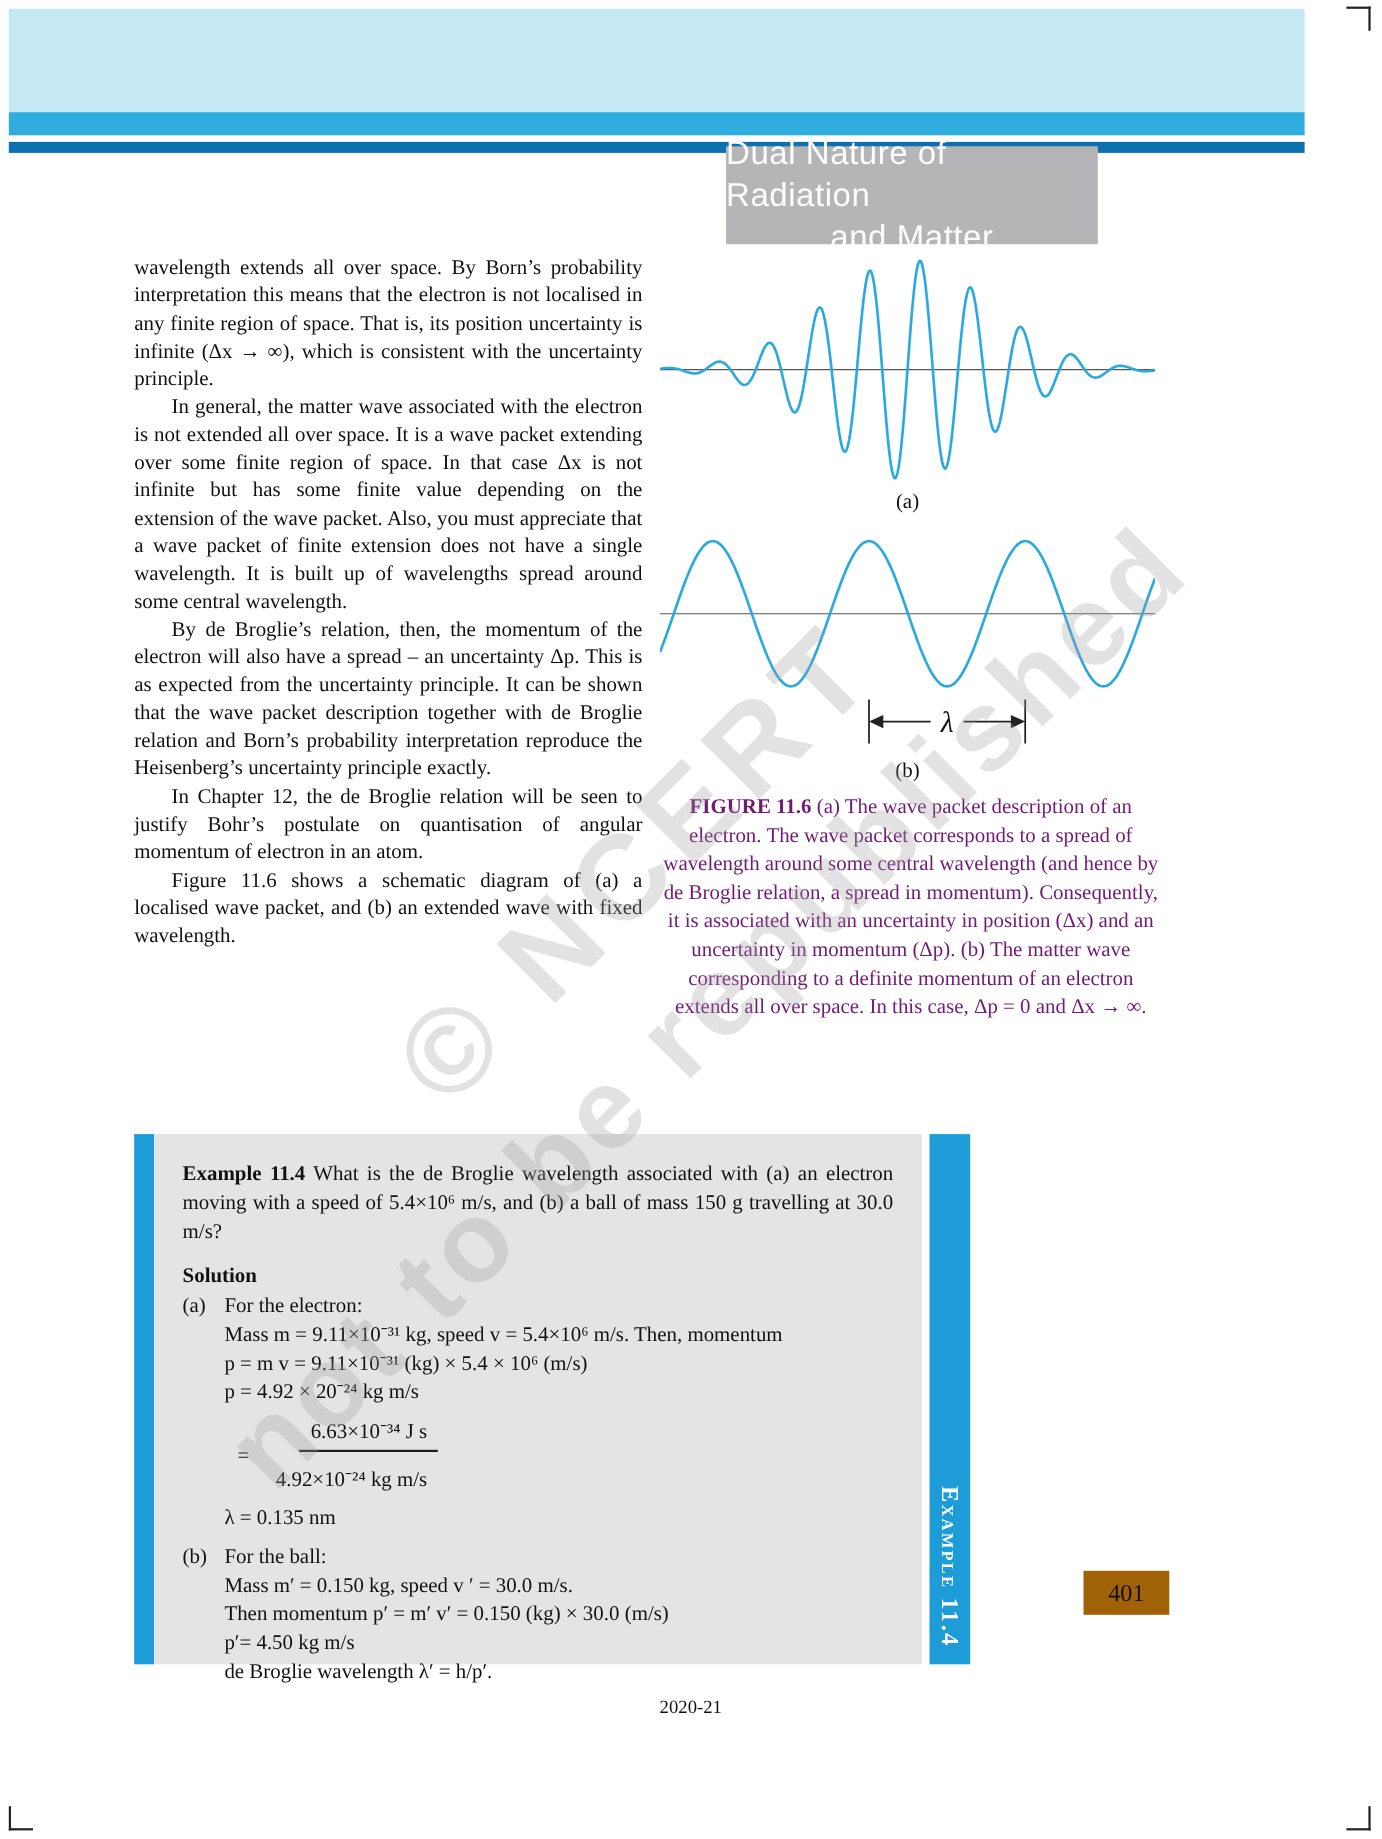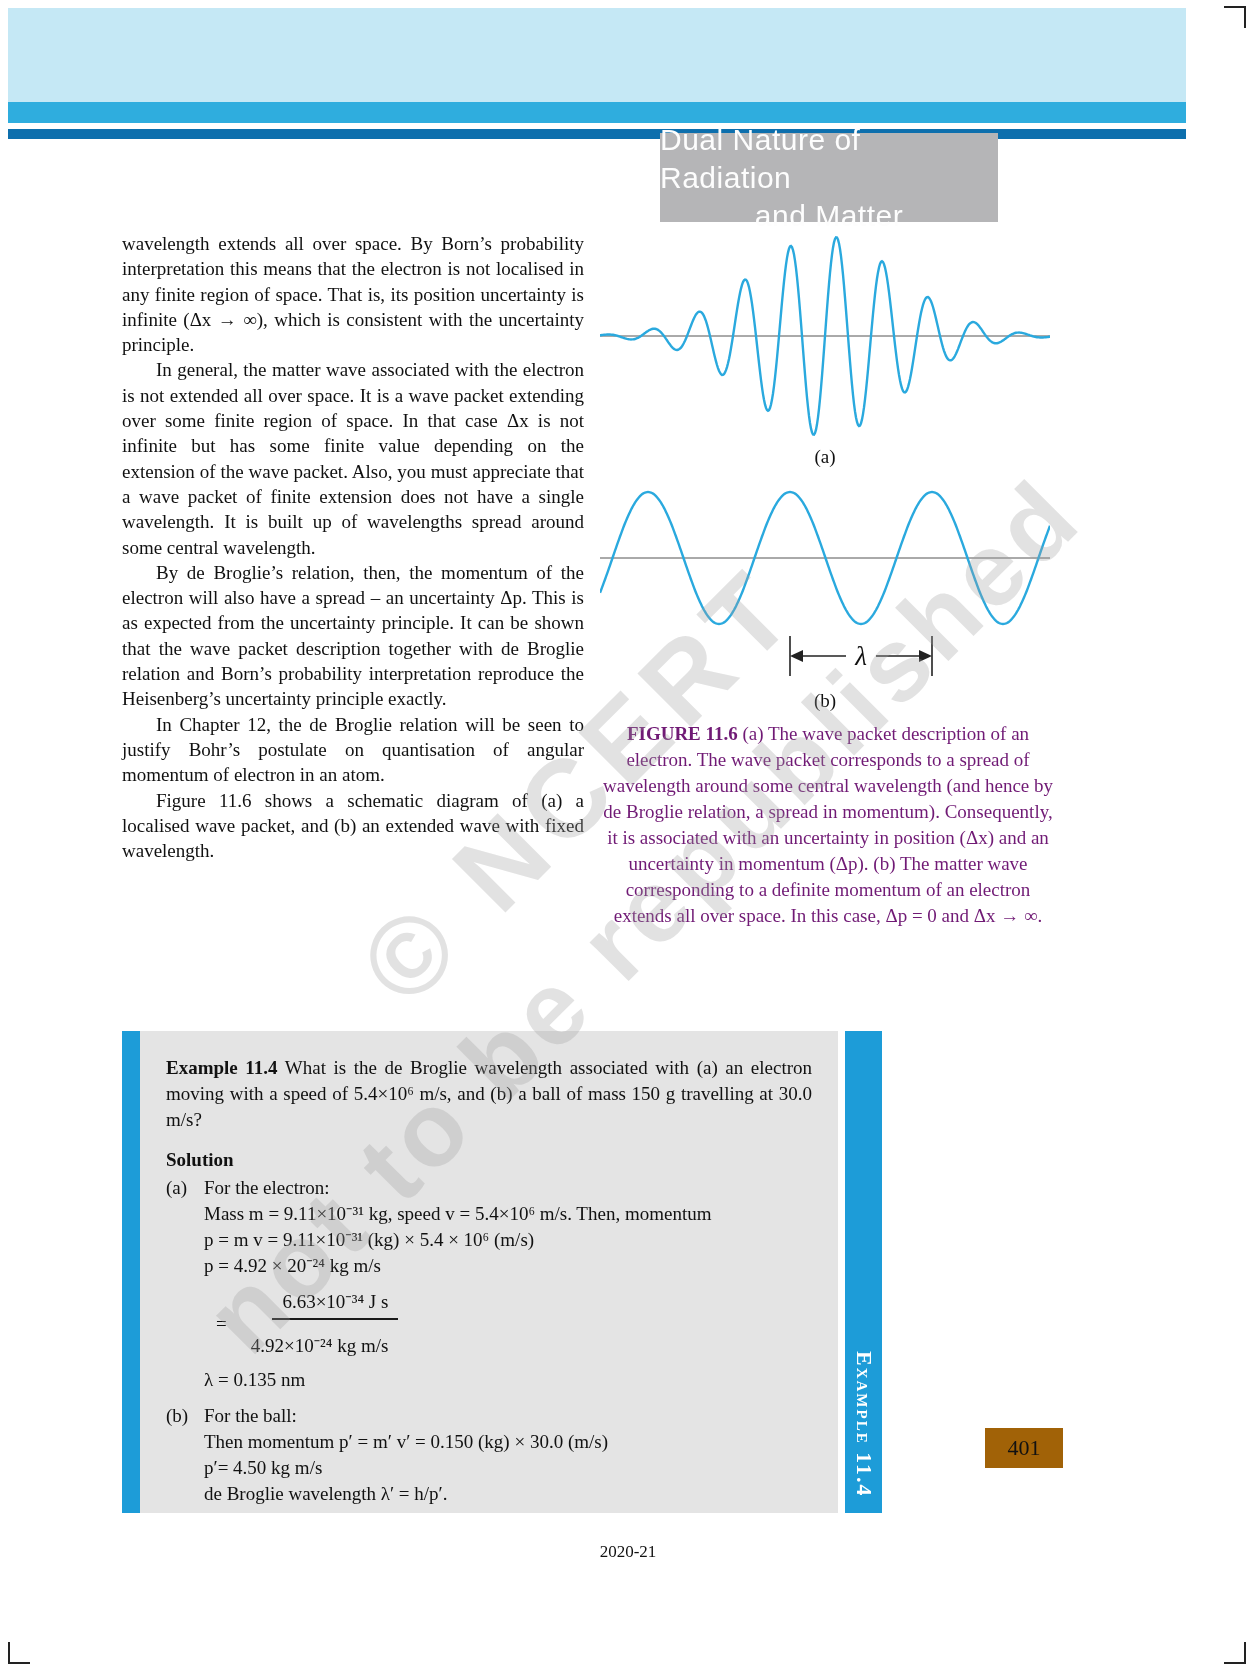--- a/index.html
+++ b/index.html
@@ -136,20 +136,21 @@
           <span class="num">6.63×10⁻³⁴ J s</span>
           <span class="den">4.92×10⁻²⁴ kg m/s</span>
         </span>
       </div>
       <div class="ex-result">λ = 0.135 nm</div>
 
       <div class="ex-part">
         <span class="ex-part-label">(b)</span>
         <span>For the ball:</span>
       </div>
+      <div class="ex-line">Mass m′ = 0.150 kg, speed v ′ = 30.0 m/s.</div>
       <div class="ex-line">Then momentum p′ = m′ v′ = 0.150 (kg) × 30.0 (m/s)</div>
       <div class="ex-line">p′= 4.50 kg m/s</div>
       <div class="ex-line">de Broglie wavelength λ′ = h/p′.</div>
     </div>
     <div class="ex-right-bar">
       <div class="ex-side-label">Example 11.4</div>
     </div>
   </div>
 
   <div class="pageno">

